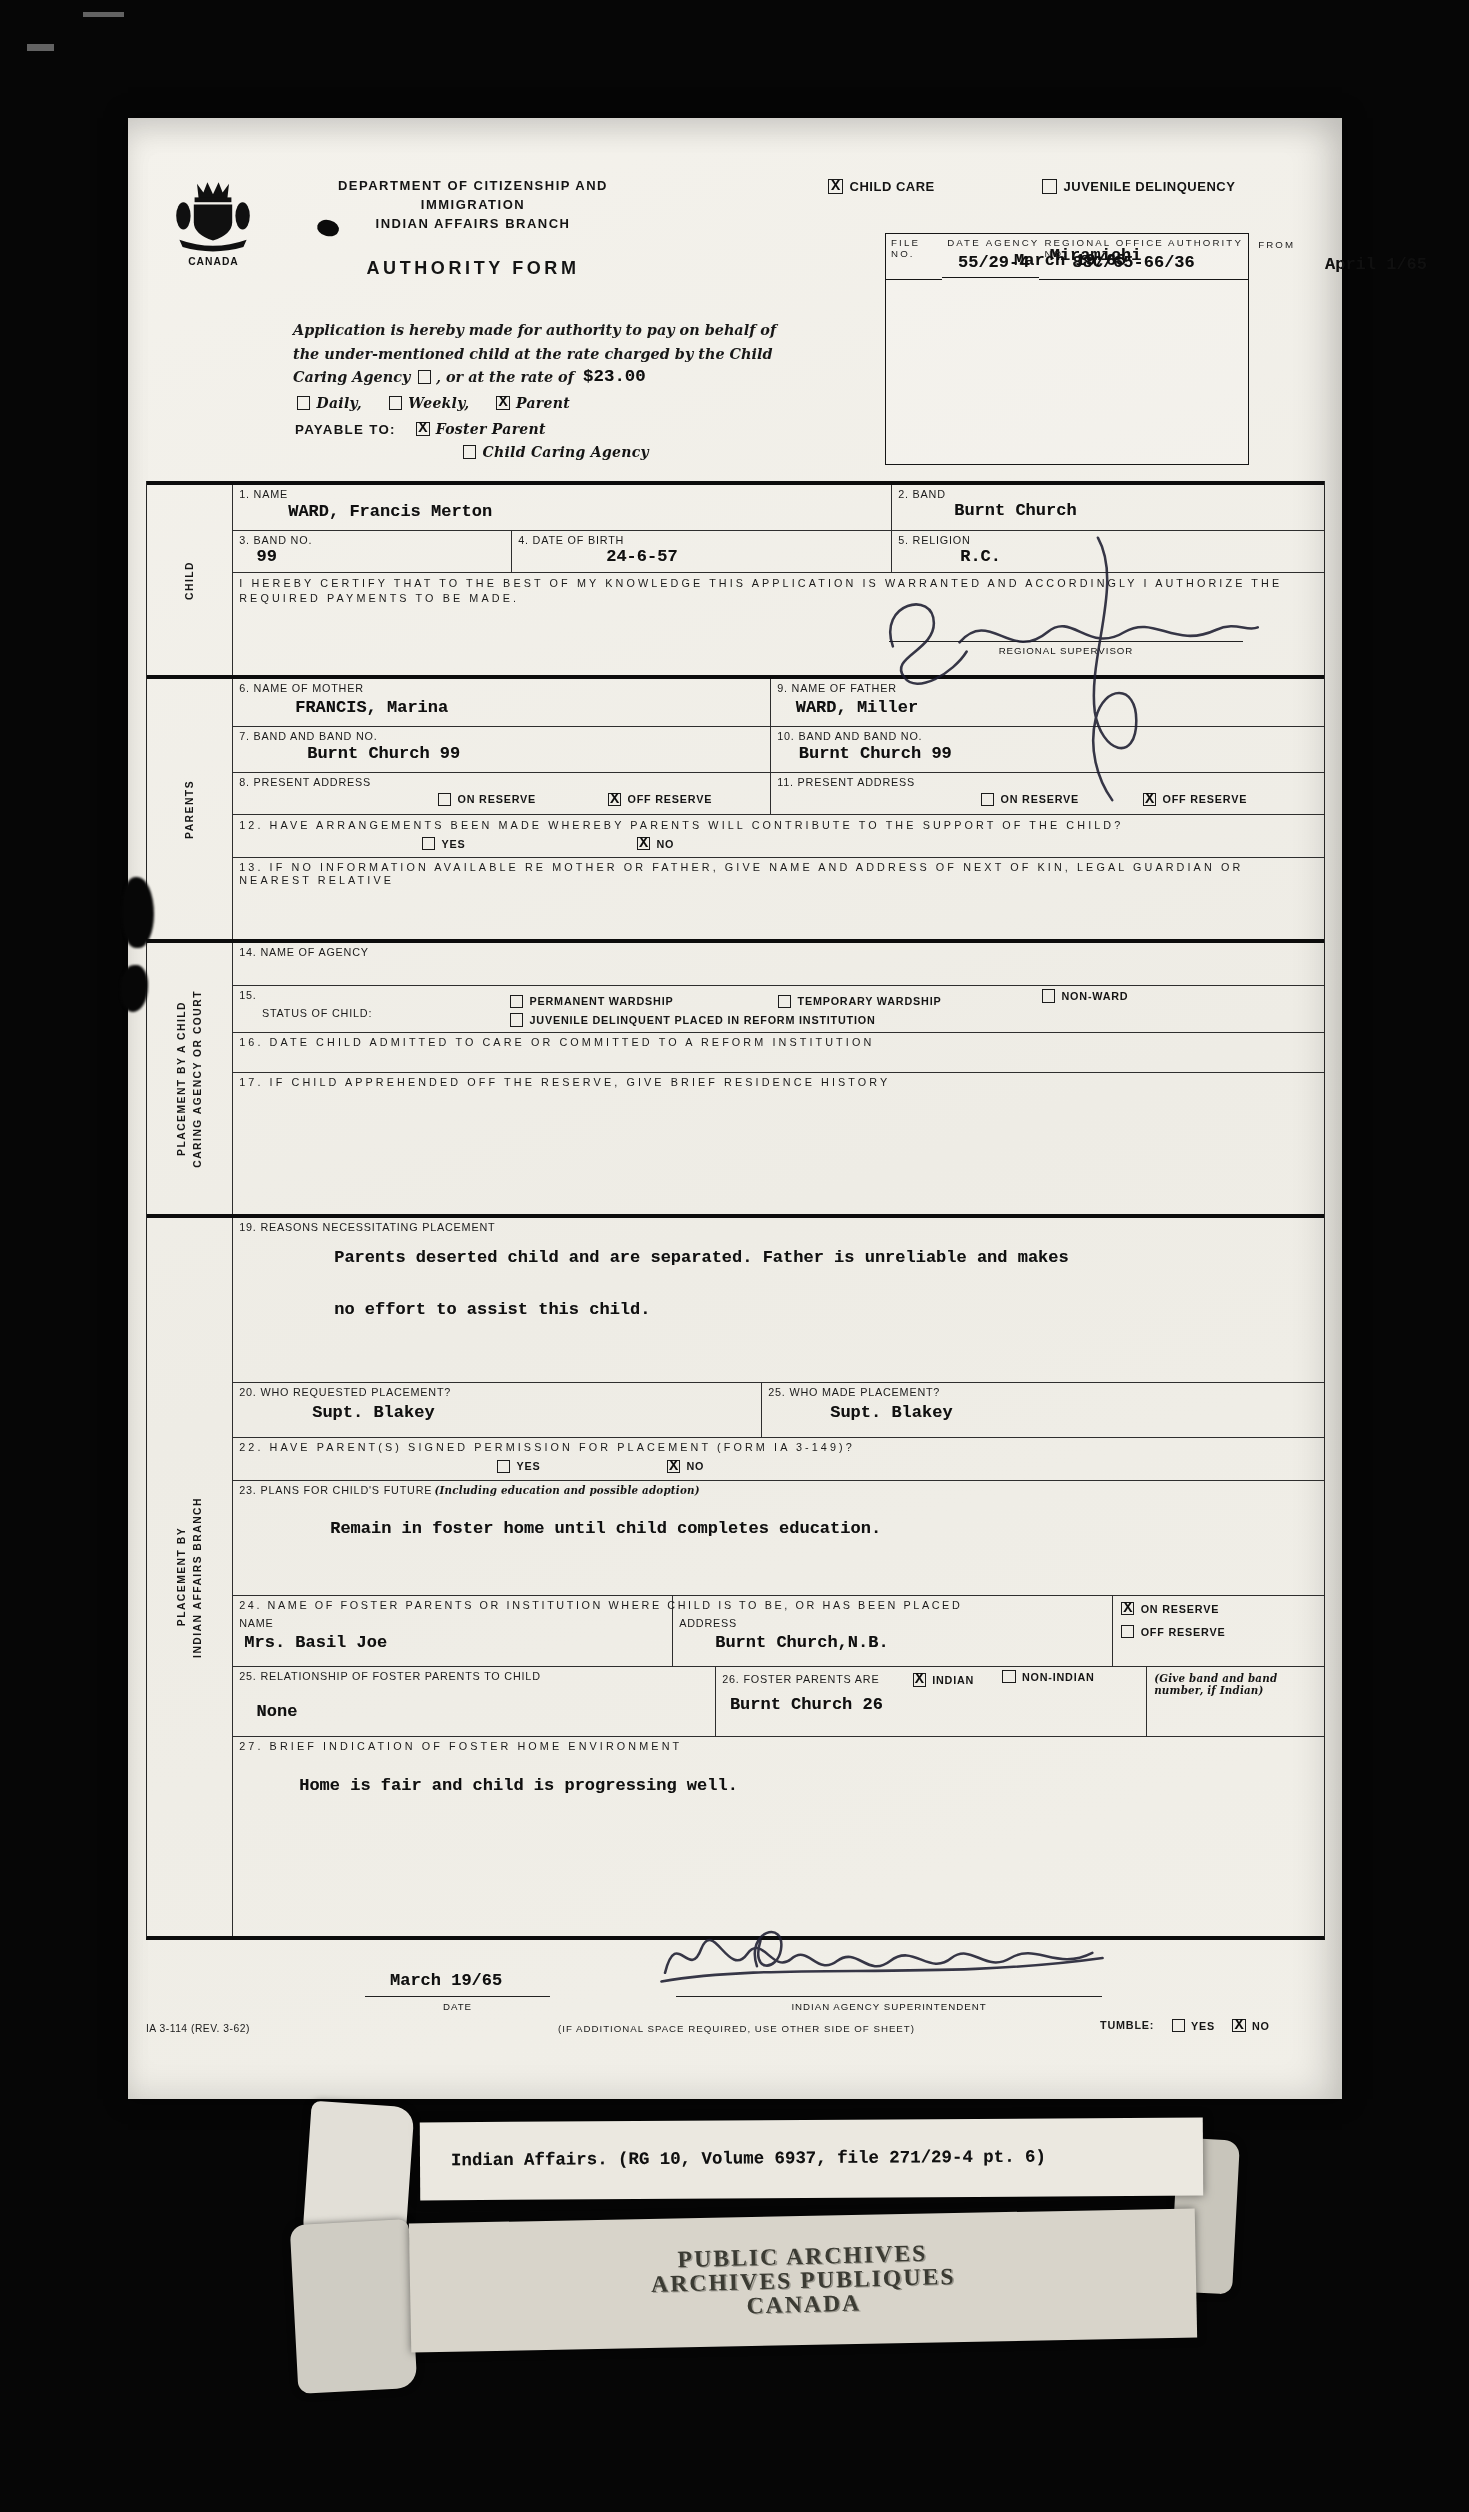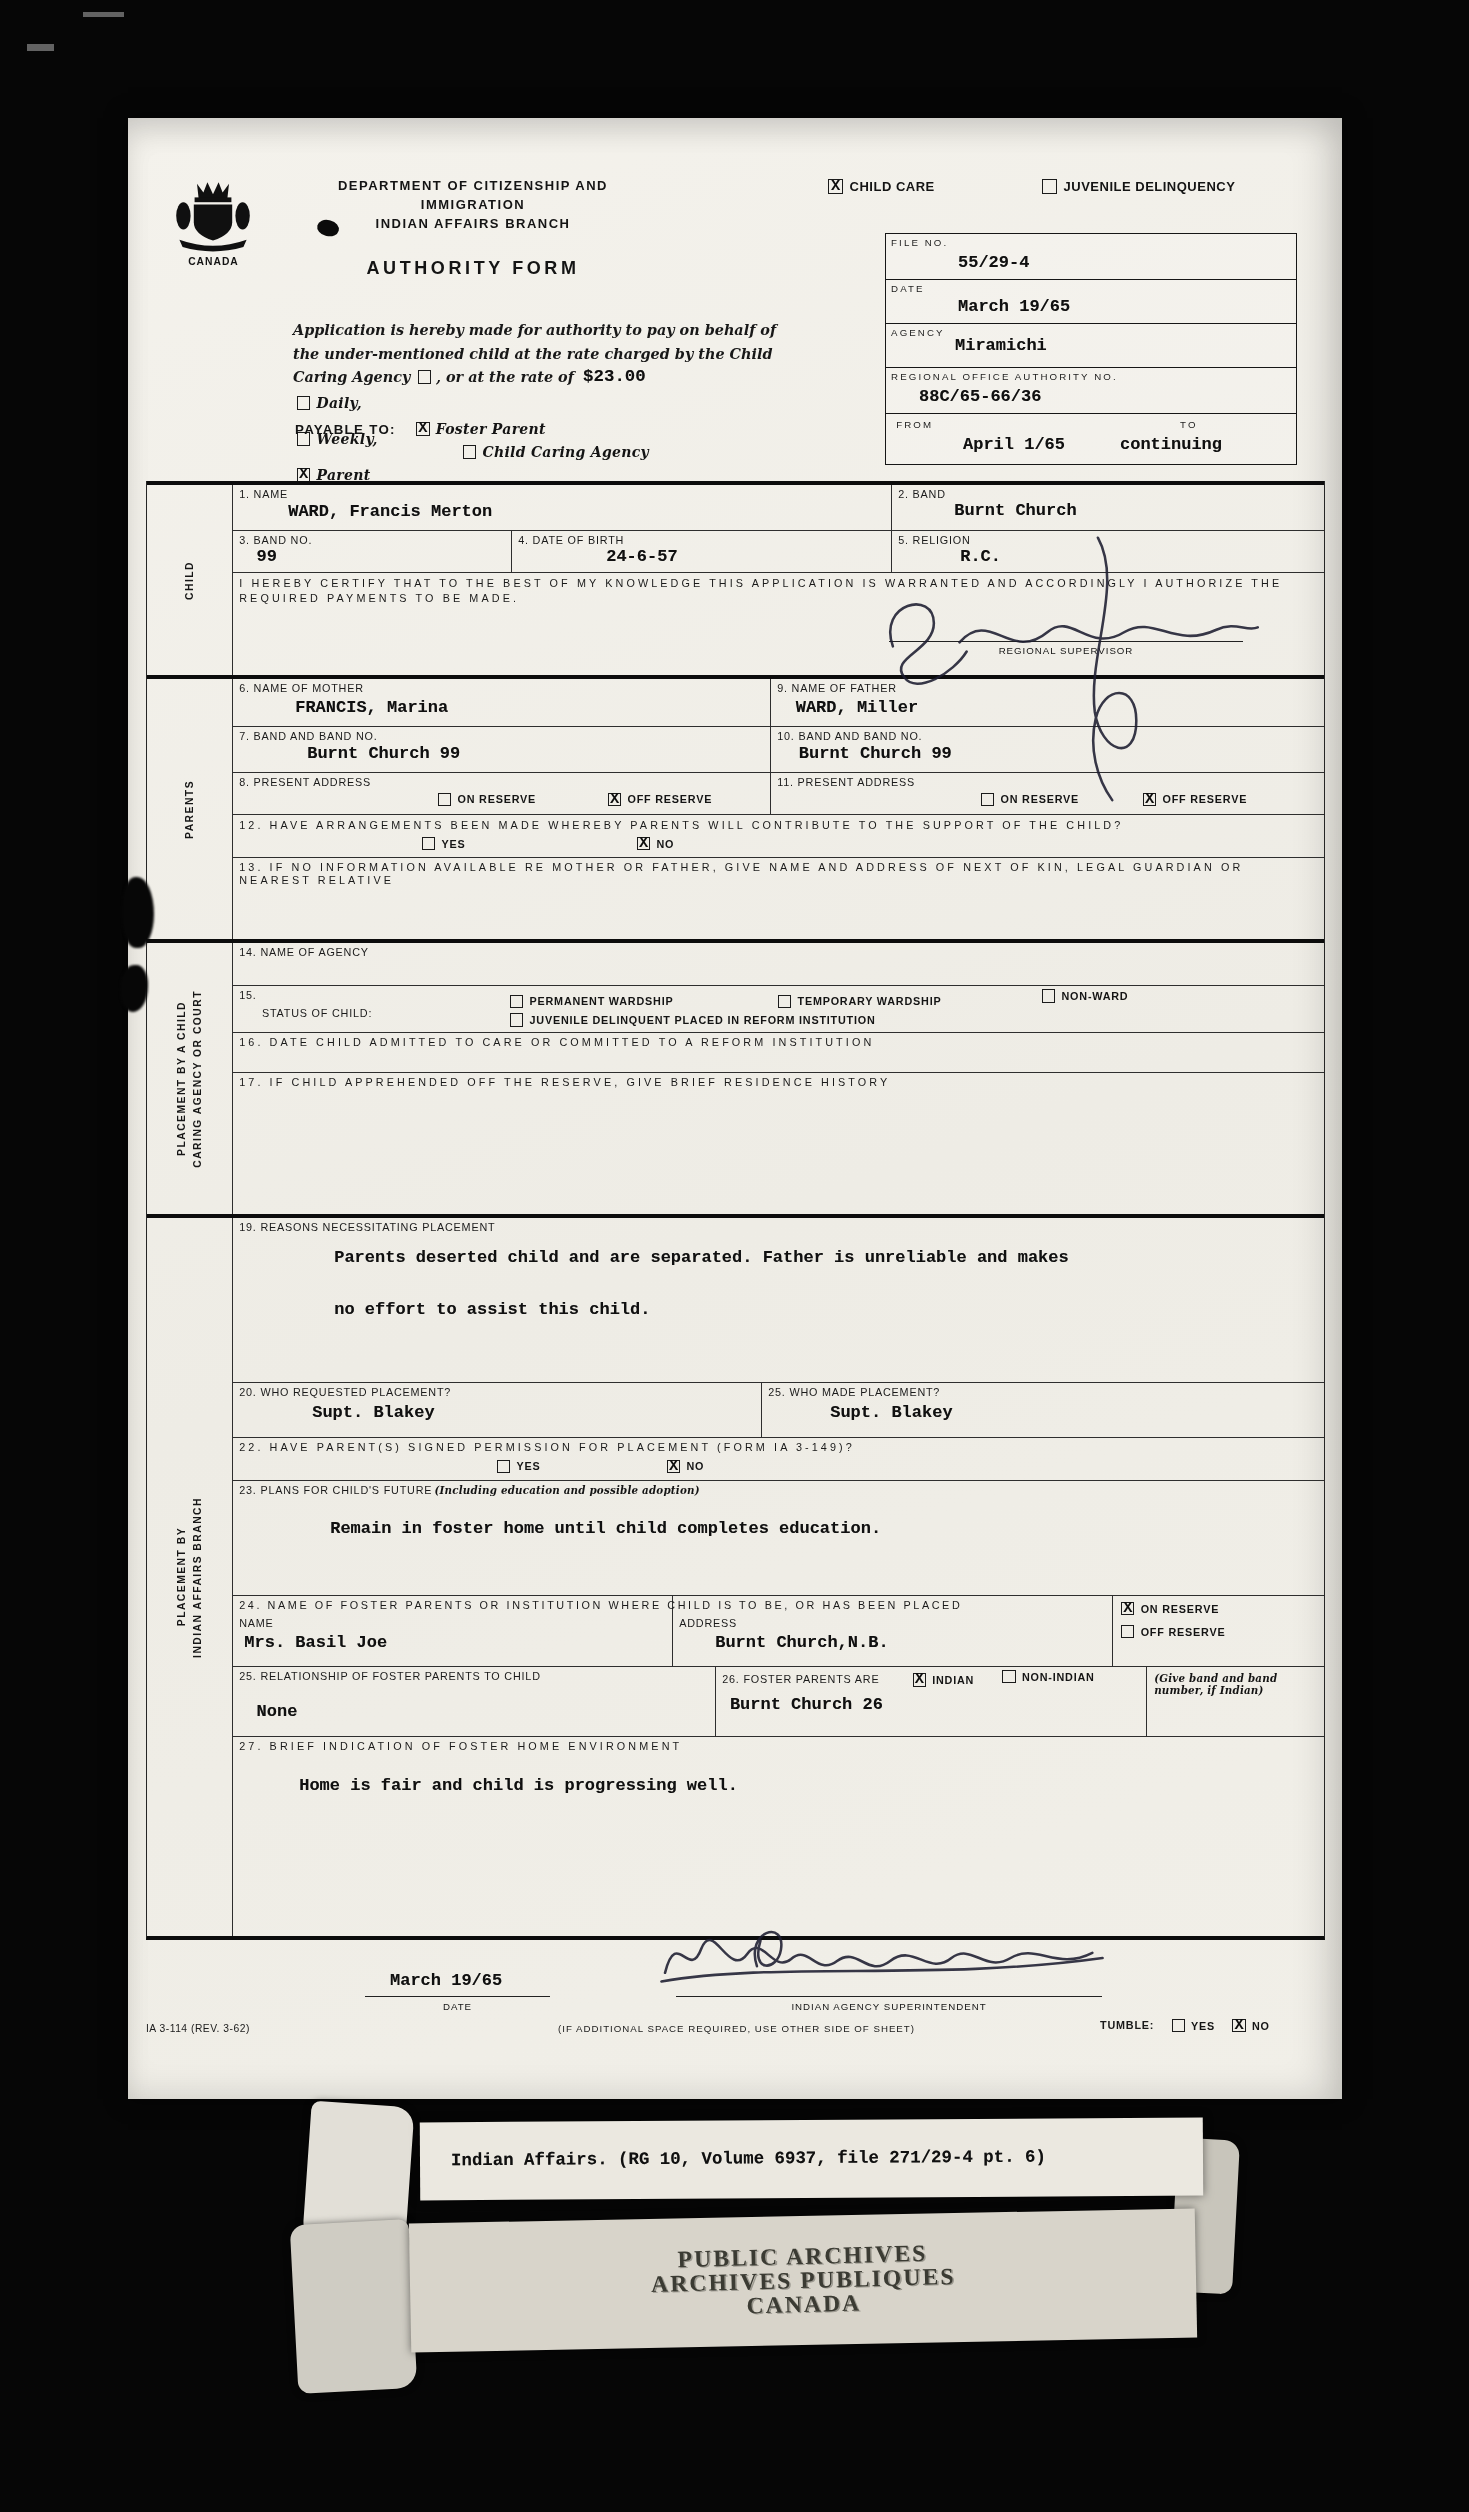--- a/index.html
+++ b/index.html
@@ -34,29 +34,29 @@
   .hdr > div { position:absolute; }
   .crest { left:45px; top:50px; width:80px; height:86px; }
   .canada { left:43px; top:138px; width:85px; text-align:center; font:700 10.3px "Liberation Sans",sans-serif; letter-spacing:1px; }
   .dept { left:181px; top:58px; width:328px; text-align:center; font:700 13px/19px "Liberation Sans",sans-serif; letter-spacing:1.5px; }
   .title { left:132px; top:138px; width:426px; text-align:center; font:700 18px/24.6px "Liberation Sans",sans-serif; letter-spacing:3.6px; }
   .inkdot { left:189px; top:102px; width:21.6px; height:16.4px; background:#0b0b0b; border-radius:50%; transform:rotate(14deg); }
   .apptext { left:165px; top:200px; font:italic 600 14.4px/23.6px "DejaVu Serif",serif; color:#181818; }
   .apptext .line3 { display:flex; align-items:center; }
   .apptext .cbbox { margin:0 5.1px 0 7.2px; }
   .apptext .typed { margin-left:9.2px; font-size:17.4px; }
-  .freqrow { left:169px; top:277px; display:flex; gap:20px;flex-direction:column; }
+  .freqrow { left:169px; top:277px; display:flex; gap:27px; }
   .payrow1 { left:167px; top:303px; display:flex; align-items:center; gap:20.5px; }
   .paylbl { font:700 13.3px "Liberation Sans",sans-serif; letter-spacing:1.3px; }
   .payrow2 { left:335px; top:326px; }
   .topcb1 { left:700px; top:61px; }
   .topcb2 { left:914px; top:61px; }
 
-  .filebox { left:757px; top:115px; width:412px; height:232px; border:1.5px solid #161616;
-             display:flex; flex-direction:column; background:rgba(255,255,255,.15); }
+  .filebox { left:757px; top:115px; width:364px; height:232px; border:1.5px solid #161616;
+             display:flex; background:rgba(255,255,255,.15); }
   .fbrow { border-bottom:1.5px solid #161616; position:relative; }
   .fbrow:last-child { border-bottom:none; }
   .fblabel { font-size:9.7px; letter-spacing:2.1px; padding:2.6px 0 0 5.1px; color:#1c1c1c; }
   .fbval { position:absolute; }
 
   
   .formtable { position:absolute; left:18px; top:363px; width:1179px;
                border-left:1.5px solid #262626; border-right:1.5px solid #262626; border-bottom:4.1px solid #0c0c0c; }
   .section { display:flex; border-top:4.1px solid #0c0c0c; }
   .side { width:86px; border-right:1px solid #2e2e2e; display:flex; align-items:center; justify-content:center; gap:5.1px; flex:none; }

